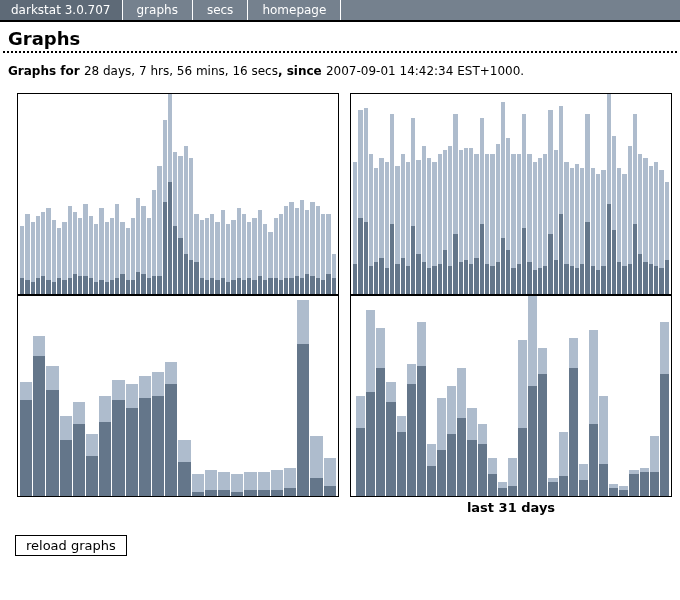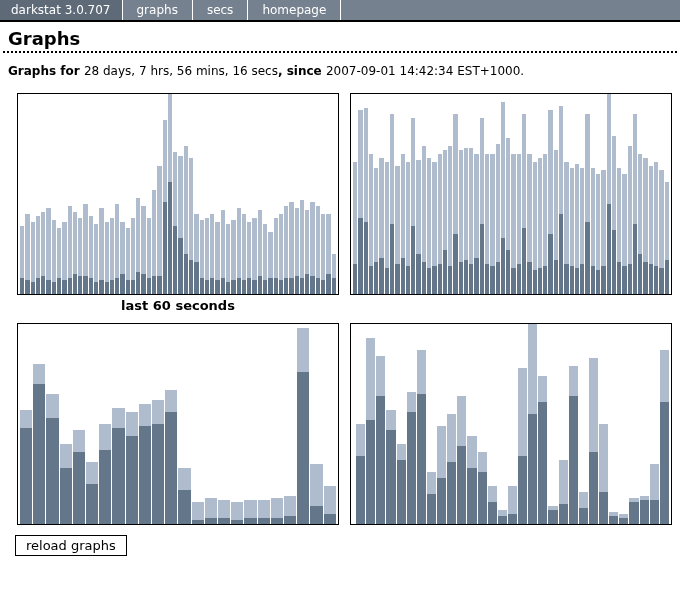--- a/index.html
+++ b/index.html
@@ -358,21 +358,20 @@
         </div>
         <div class="bar">
           <div class="seg-light" style="height: 30%;"></div>
           <div class="seg-dark" style="height: 10%;"></div>
         </div>
         <div class="bar">
           <div class="seg-light" style="height: 12%;"></div>
           <div class="seg-dark" style="height: 8%;"></div>
         </div>
       </div>
-    <div class="chart-caption">last 60 seconds</div>
   </div>
   <div>
     <div class="chart-box">
         <div class="bar">
           <div class="seg-light" style="height: 51%;"></div>
           <div class="seg-dark" style="height: 15%;"></div>
         </div>
         <div class="bar">
           <div class="seg-light" style="height: 54%;"></div>
           <div class="seg-dark" style="height: 38%;"></div>
@@ -831,19 +830,20 @@
         </div>
         <div class="bar">
           <div class="seg-light" style="height: 18%;"></div>
           <div class="seg-dark" style="height: 12%;"></div>
         </div>
         <div class="bar">
           <div class="seg-light" style="height: 26%;"></div>
           <div class="seg-dark" style="height: 61%;"></div>
         </div>
       </div>
+    <div class="chart-caption">last 31 days</div>
   </div>
 </div>
 
 <button class="reload">reload graphs</button>
 
 
 
 
 </body></html>

